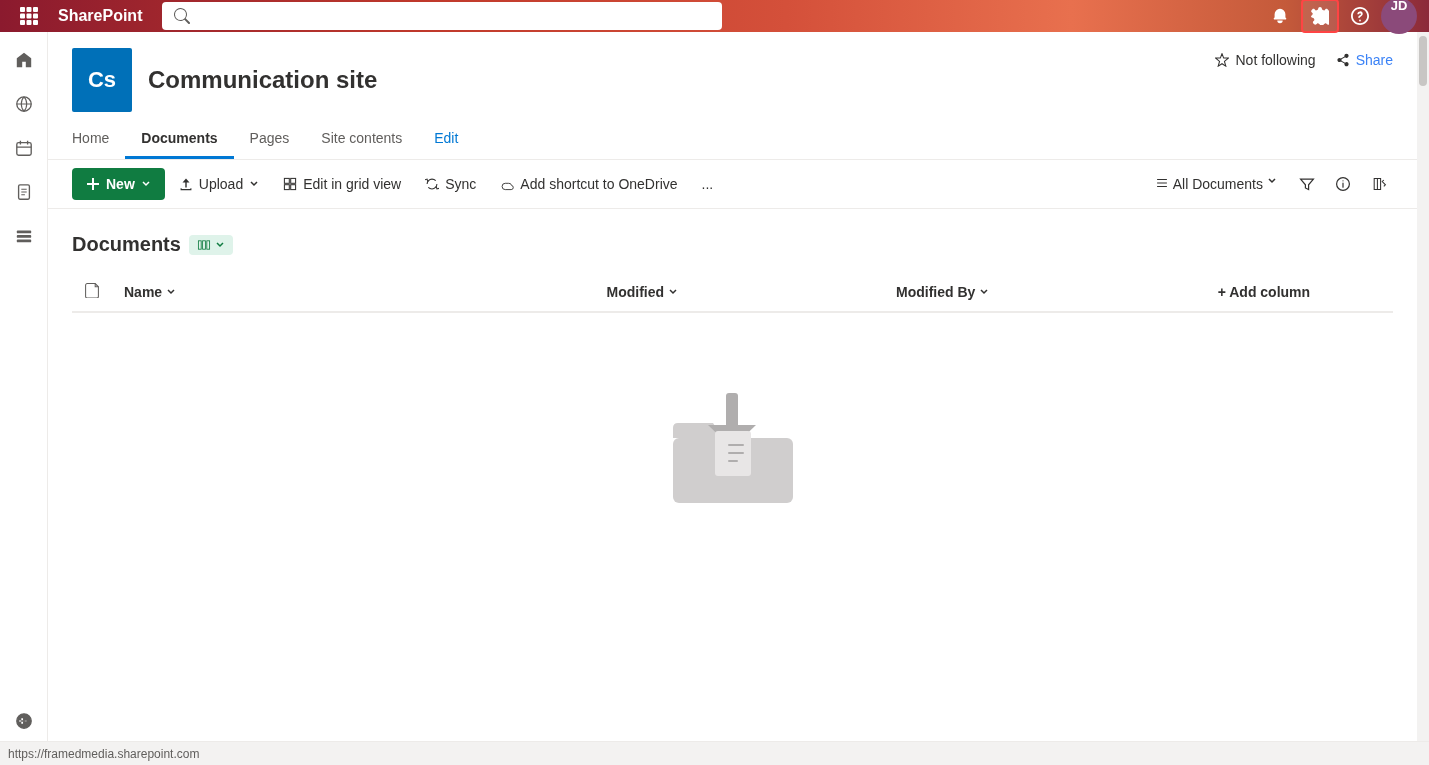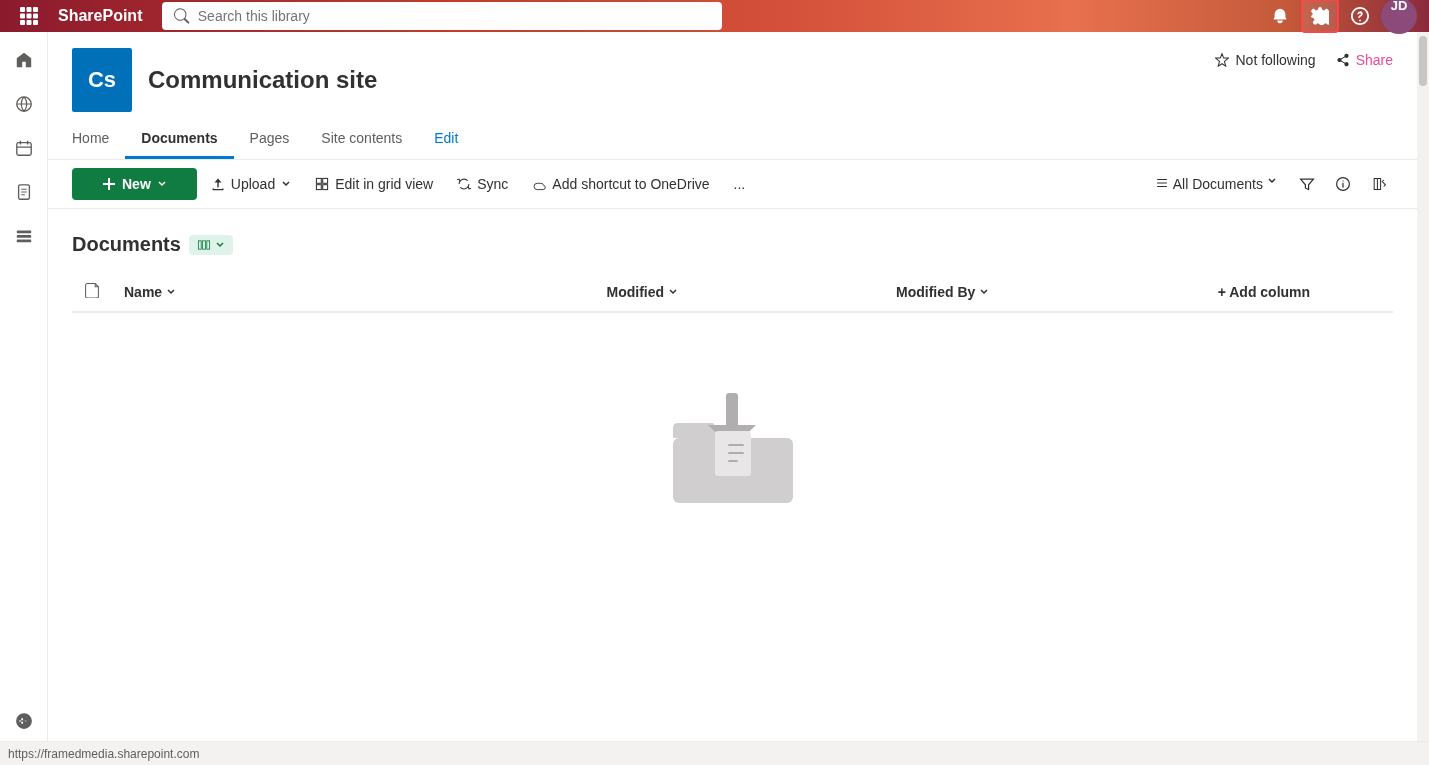--- a/index.html
+++ b/index.html
@@ -170,21 +170,21 @@
       color: #323130;
       background: transparent;
       border: none;
       cursor: pointer;
       font-size: 14px;
     }
     .share-btn {
       display: flex;
       align-items: center;
       gap: 6px;
-      color: #ec4899;
+      color: #3b82f6;
       background: transparent;
       border: none;
       cursor: pointer;
       font-size: 14px;
     }
 
     
     .nav-tabs {
       display: flex;
       align-items: flex-end;
@@ -214,21 +214,21 @@
       padding: 8px 24px;
       gap: 4px;
       border-bottom: 1px solid #edebe9;
       background: #fff;
     }
     .new-btn {
       background: #107c41;
       color: #fff;
       border: none;
       border-radius: 4px;
-      padding: 8px 30px;
+      padding: 8px 14px;
       font-size: 14px;
       font-weight: 600;
       cursor: pointer;
       display: flex;
       align-items: center;
       gap: 6px;
     }
     .toolbar-btn {
       display: flex;
       align-items: center;
@@ -361,21 +361,20 @@
       <rect x="6.5" y="13" width="5" height="5" rx="1"></rect>
       <rect x="13" y="13" width="5" height="5" rx="1"></rect>
     </svg>
   </button>
   <span class="top-nav-logo">SharePoint</span>
 
   <div class="top-nav-search">
     <svg width="16" height="16" viewBox="0 0 16 16" fill="#605e5c">
       <path d="M11.742 10.344a6.5 6.5 0 1 0-1.397 1.398h-.001c.03.04.062.078.098.115l3.85 3.85a1 1 0 0 0 1.415-1.414l-3.85-3.85a1.007 1.007 0 0 0-.115-.099zm-5.242 1.656a5.5 5.5 0 1 1 0-11 5.5 5.5 0 0 1 0 11z"></path>
     </svg>
-    <input type="text" placeholder="Search this library" style="">
   </div>
 
   <div class="top-nav-right">
     <button class="top-nav-icon-btn">
       <svg width="18" height="18" viewBox="0 0 20 20" fill="white">
         <path d="M10 2a6 6 0 0 0-6 6v3.586l-.707.707A1 1 0 0 0 4 14h12a1 1 0 0 0 .707-1.707L16 11.586V8a6 6 0 0 0-6-6zM10 18a3 3 0 0 1-3-3h6a3 3 0 0 1-3 3z"></path>
       </svg>
     </button>
     <button class="top-nav-icon-btn highlighted" title="Settings">
       <svg width="18" height="18" viewBox="0 0 20 20" fill="white">

